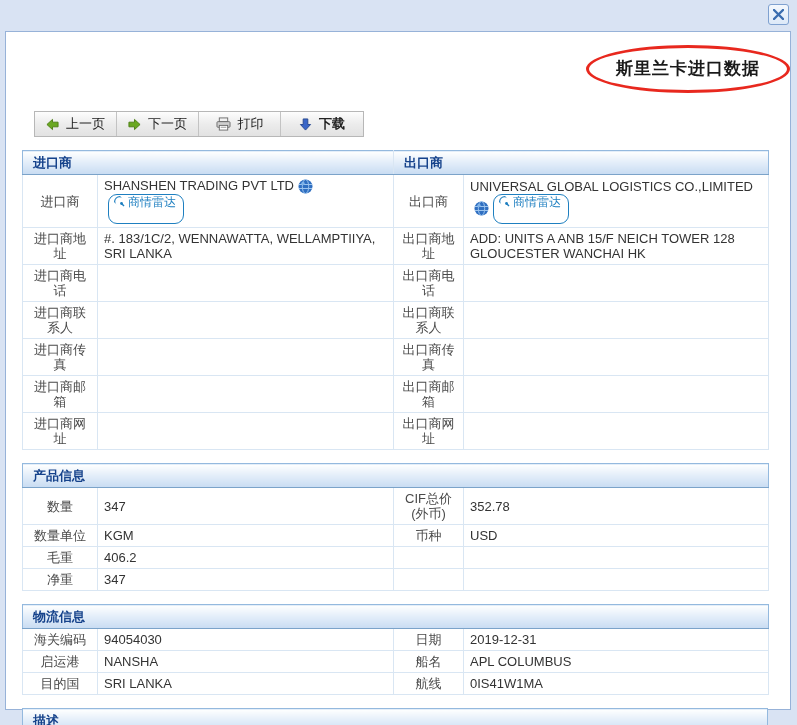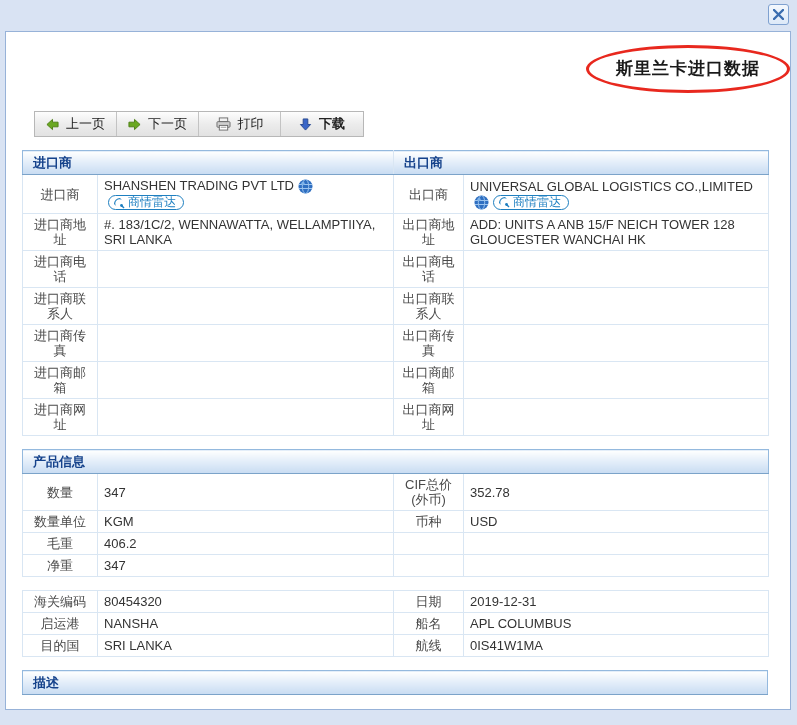--- a/index.html
+++ b/index.html
@@ -73,23 +73,23 @@
     border:1px solid #d9e6f3;
     padding:3px 6px;
     line-height:15px;
     vertical-align:middle;
     word-wrap:break-word;
   }
   .grid td.lbl { text-align:center; color:#4a4a4a; }
   .grid td.val { color:#333; }
   
   .radar-badge {
-    display:inline-flex; align-items:center; gap:3px;
+    display:inline-flex; gap:3px;
     border:1px solid #1e7fc0; border-radius:9px;
-    padding:0 7px 0 4px; height:15px;
+    padding:0 7px 0 4px; height:30px;
     color:#1e7fc0; font-size:12px;
     vertical-align:middle; margin-left:4px; cursor:pointer;
     white-space:nowrap;
   }
   .globe { vertical-align:middle; margin-left:4px; cursor:pointer; }
 </style>
 </head>
 <body>
 
 <div class="close-btn">
@@ -259,23 +259,26 @@
 
   
   <table class="grid">
     <colgroup>
         <col style="width:75px">
         <col style="width:296px">
         <col style="width:70px">
         <col style="width:305px">
       </colgroup>
     <tbody>
+        <tr>
+          <th class="sec" colspan="4">物流信息</th>
+        </tr>
     <tr>
       <td class="lbl">海关编码</td>
-      <td class="val">80454320</td>
+      <td class="val">94054030</td>
       <td class="lbl">日期</td>
       <td class="val">2019-12-31</td>
     </tr>
     <tr>
       <td class="lbl">启运港</td>
       <td class="val">NANSHA</td>
       <td class="lbl">船名</td>
       <td class="val">APL COLUMBUS</td>
     </tr>
     <tr>

